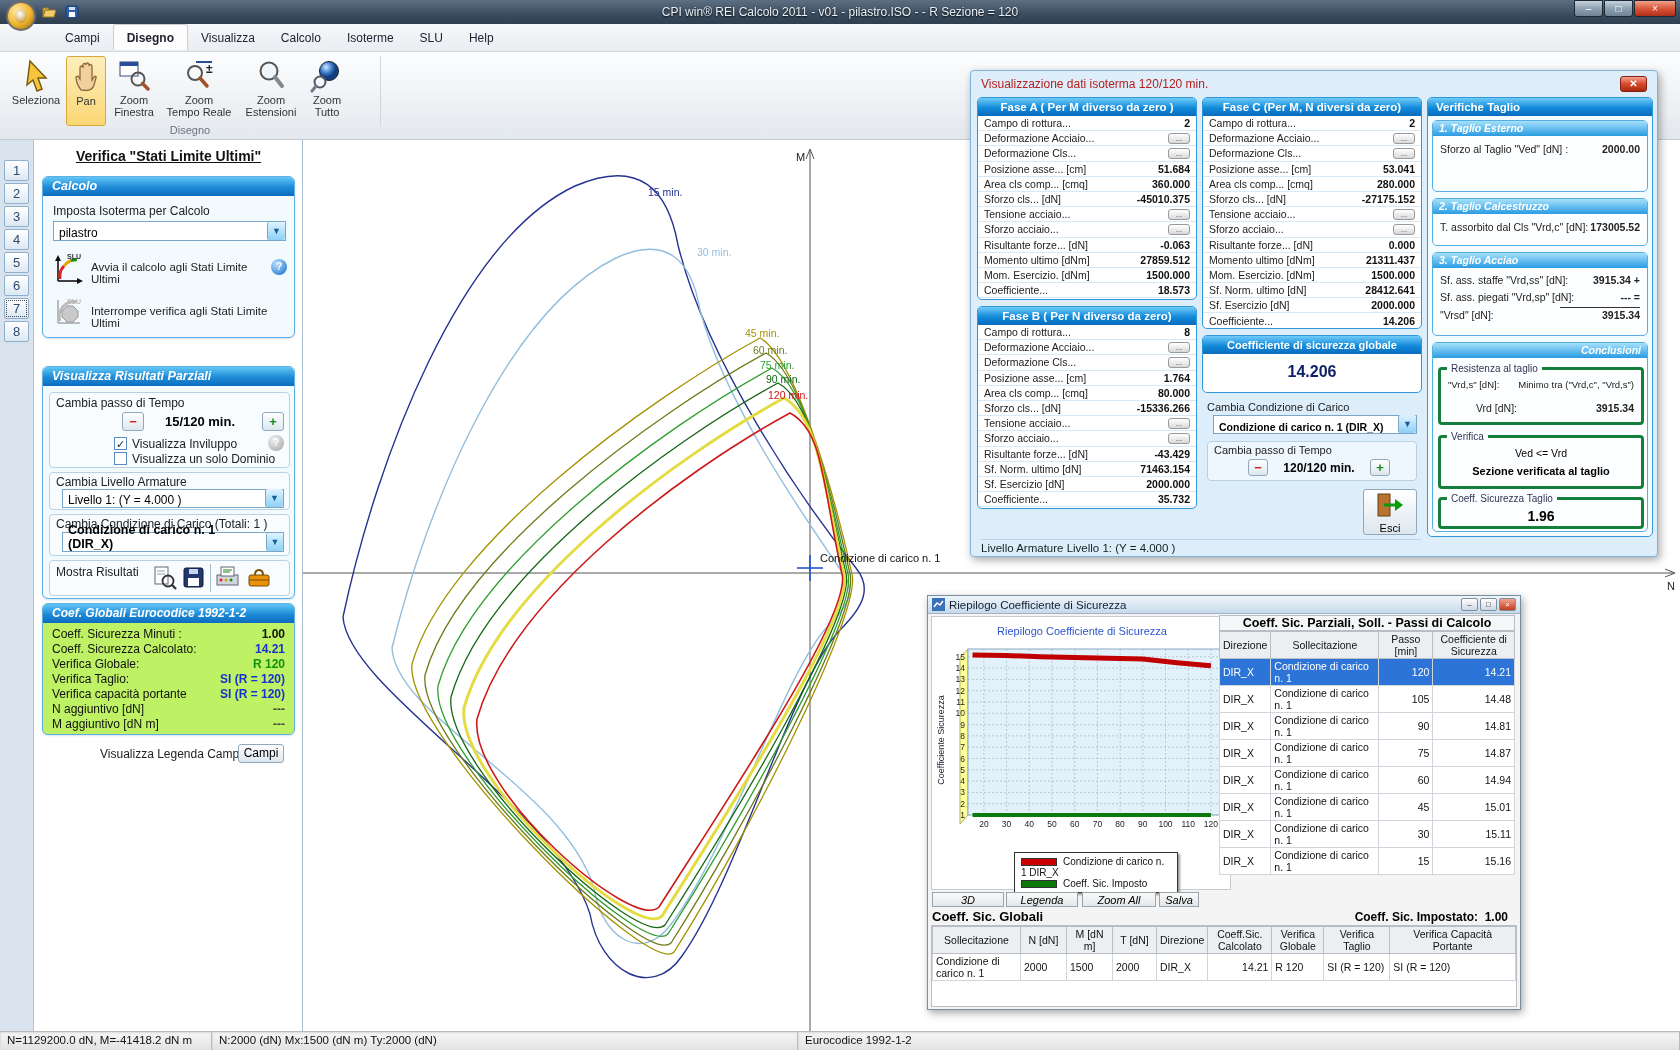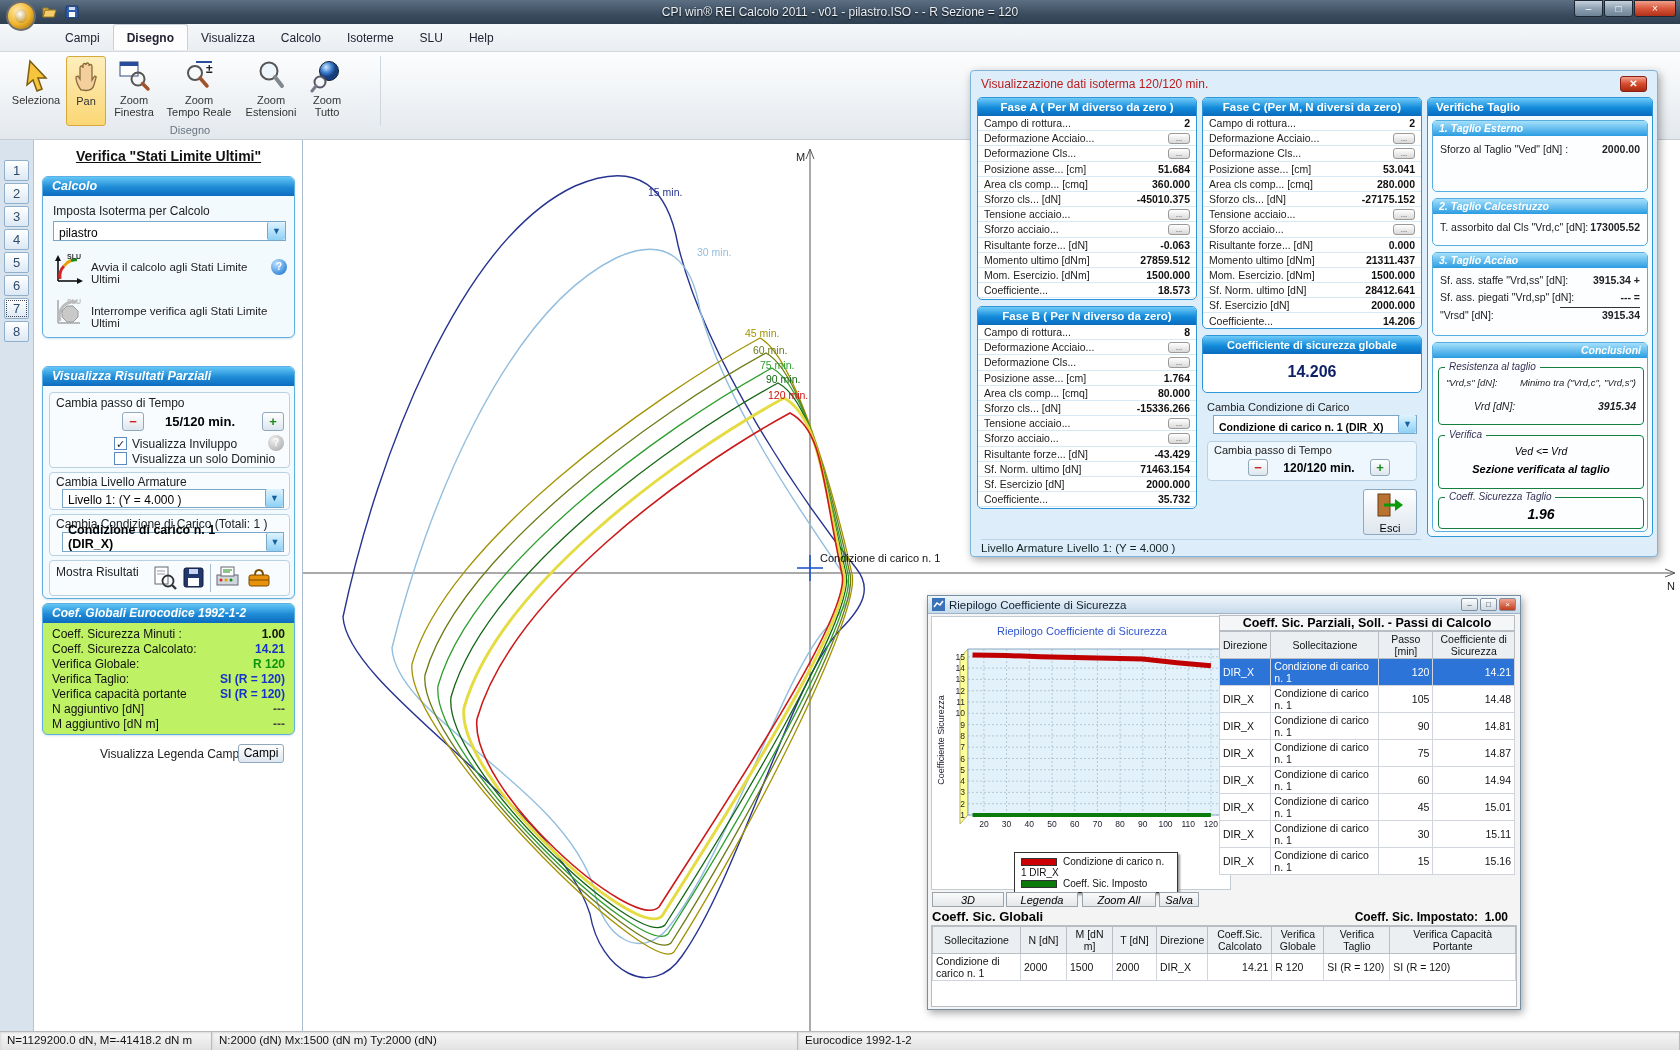--- a/index.html
+++ b/index.html
@@ -102,21 +102,21 @@
     line-height:9px; text-align:center; }
   .bigval { text-align:center; font-weight:bold; font-size:16px; color:#0d1f66;
     padding-top:9px; }
   .sub { border:1.5px solid #54aee2; border-radius:5px; background:#fdfeff; }
   .sub-h { height:15px; background:linear-gradient(#a5e0fb,#2a9ce2);
     color:#fff; font-weight:bold; font-style:italic; font-size:10.5px;
     line-height:15px; padding:0 6px; border-radius:3px 3px 0 0; }
   .trow { display:flex; justify-content:space-between; padding:0 7px;
     font-size:10.5px; color:#222; }
   .trow .pv { font-weight:bold; }
-  .fgrp { border:1px solid #15803d; border-radius:4px;font-style:italic; }
+  .fgrp { border:3px solid #15803d; border-radius:4px; }
   .fgrp-lbl { position:absolute; top:-7px; left:6px; background:#fdfeff;
     padding:0 4px; font-size:10px; color:#335; }
 
   
   .riep { left:927px; top:595px; width:594px; height:415px; background:#f4f4f4;
     border:1px solid #768ea2; box-shadow:2px 3px 8px rgba(0,0,0,.35); }
   .riep-tb { left:0; top:0; width:100%; height:18px;
     background:linear-gradient(#eef5fb,#c7daea); border-bottom:1px solid #9fb4c6;
     display:flex; align-items:center; padding:0 4px; gap:4px; }
   .riep-tb .t { font-size:11.5px; color:#102030; }

